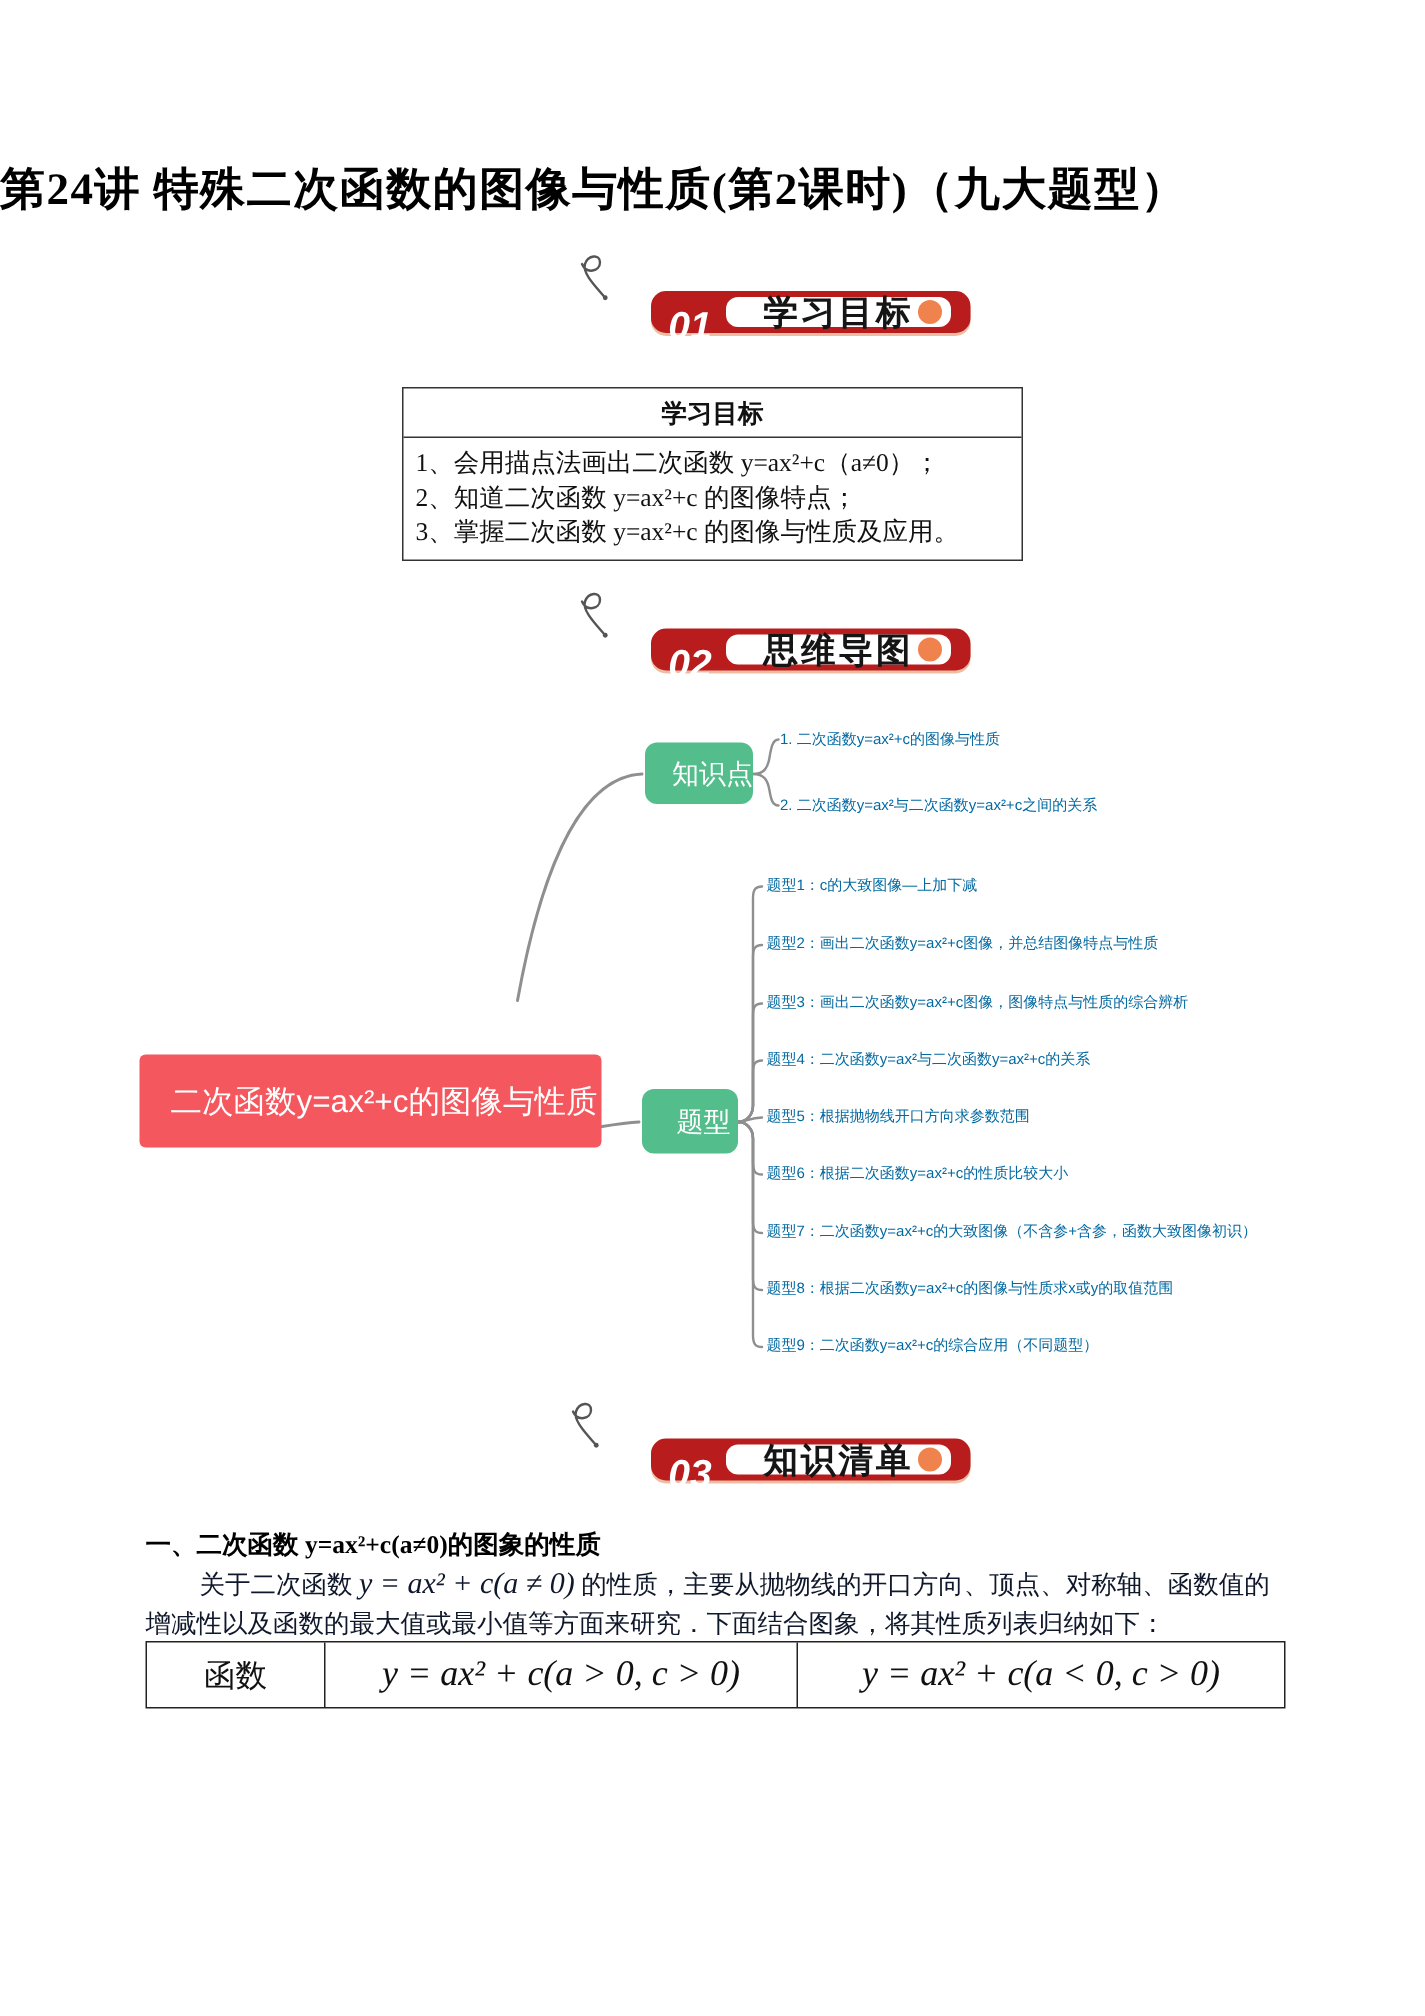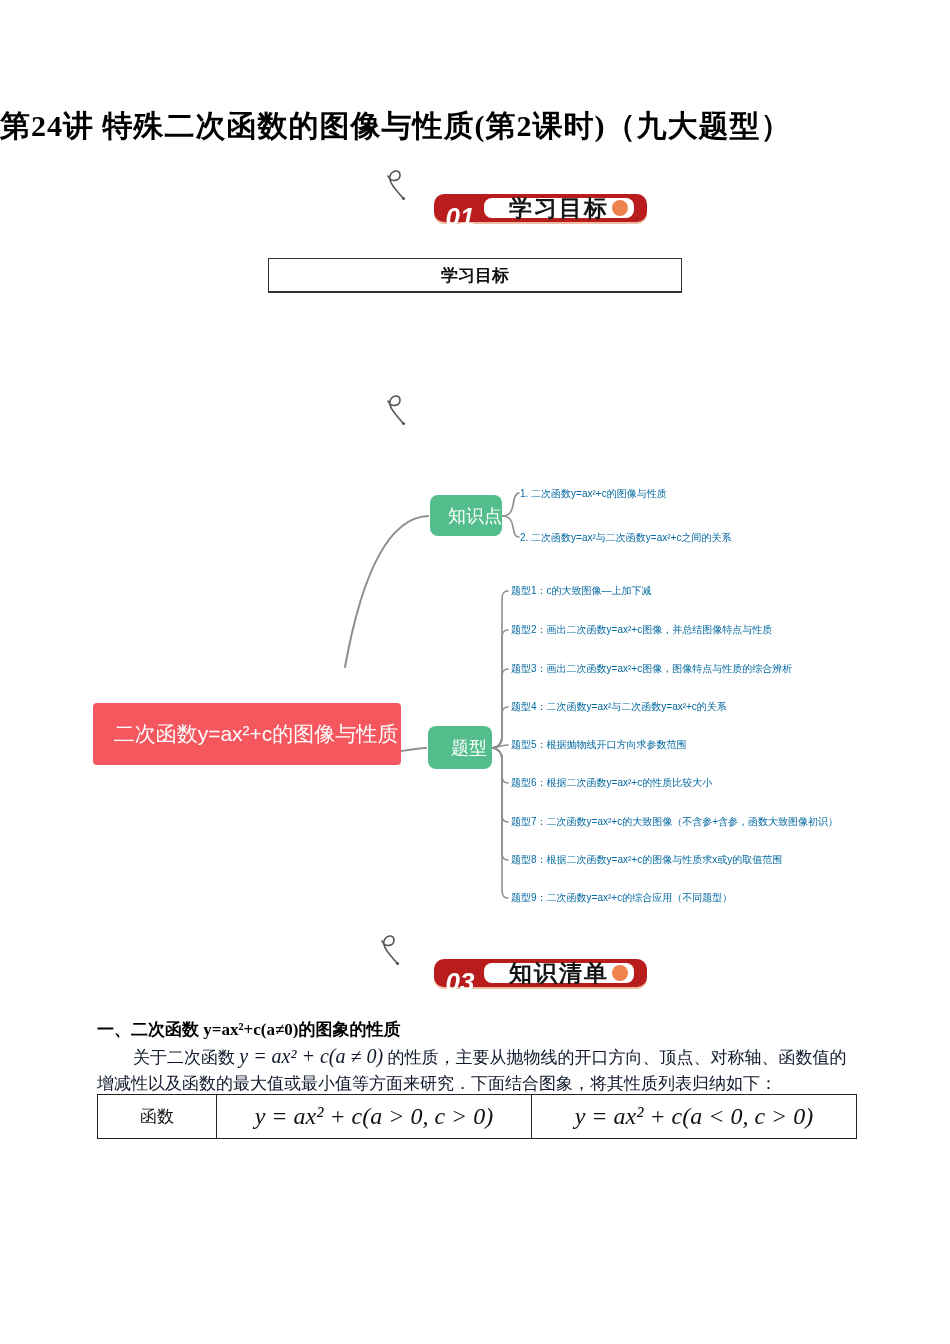--- a/index.html
+++ b/index.html
@@ -87,21 +87,21 @@
   .k-math { font-size:20px; font-style:italic; font-family:"Liberation Serif", serif; }
 
   .k-table {
     position:absolute; left:97px; top:1094px; width:760px; height:45px;
     display:flex; border:1px solid #222; z-index:2; background:#fff;
   }
   .k-cell {
     display:flex; align-items:center; justify-content:center; height:100%;
   }
   .k-cell + .k-cell { border-left:1px solid #222; }
-  .k-c1 { width:118px; font-size:17px; }
+  .k-c1 { width:118px; font-size:21px; }
   .k-c2 { width:315px; }
   .k-c3 { flex:1; }
   .k-formula { font-size:24px; font-style:italic; font-family:"Liberation Serif", serif; }
 </style>
 </head>
 <body>
 
 <div class="page">
 
   <svg class="overlay" viewBox="0 0 950 1344">
@@ -147,22 +147,34 @@
   <div class="badge" style="top:194px">
     <span class="badge-num">01</span>
     <span class="badge-inner">
       <span class="lbl">学习目标</span>
       <span class="notch"></span>
     </span>
   </div>
 
   <div class="obj-table">
     <div class="obj-head">学习目标</div>
-  </div>
-
+    <div class="obj-body">
+      <div class="line">1、会用描点法画出二次函数 y=ax²+c（a≠0）；</div>
+      <div class="line">2、知道二次函数 y=ax²+c 的图像特点；</div>
+      <div class="line">3、掌握二次函数 y=ax²+c 的图像与性质及应用。</div>
+    </div>
+  </div>
+
+  <div class="badge" style="top:419px">
+    <span class="badge-num">02</span>
+    <span class="badge-inner">
+      <span class="lbl">思维导图</span>
+      <span class="notch"></span>
+    </span>
+  </div>
 
   <div class="mm-node mm-root">二次函数y=ax²+c的图像与性质</div>
   <div class="mm-node mm-knowledge">知识点</div>
   <div class="mm-node mm-type">题型</div>
 
   <div class="mm-item" style="left:520px; top:485px">1. 二次函数y=ax²+c的图像与性质</div>
   <div class="mm-item" style="left:520px; top:529px">2. 二次函数y=ax²与二次函数y=ax²+c之间的关系</div>
 
   <div class="mm-item" style="left:511px; top:582px">题型1：c的大致图像—上加下减</div>
   <div class="mm-item" style="left:511px; top:621px">题型2：画出二次函数y=ax²+c图像，并总结图像特点与性质</div>

